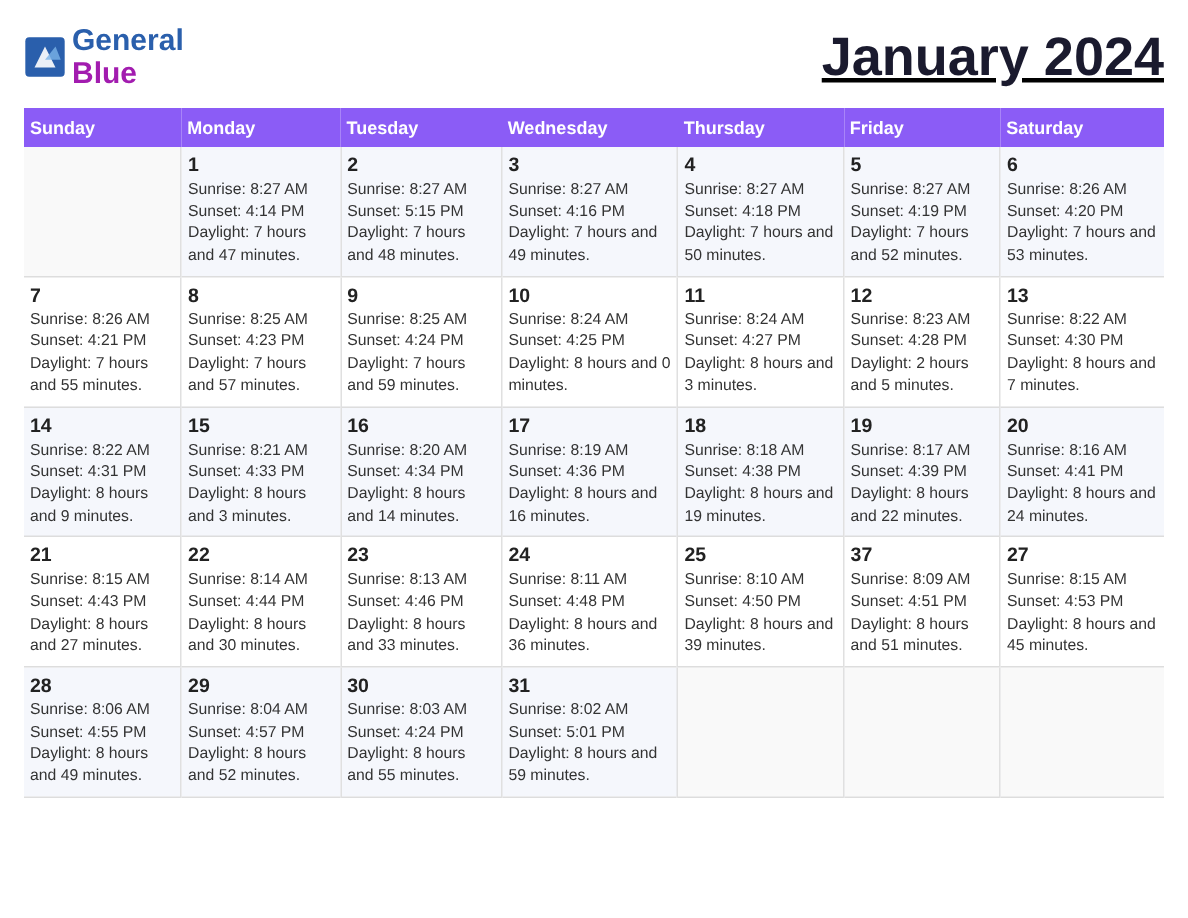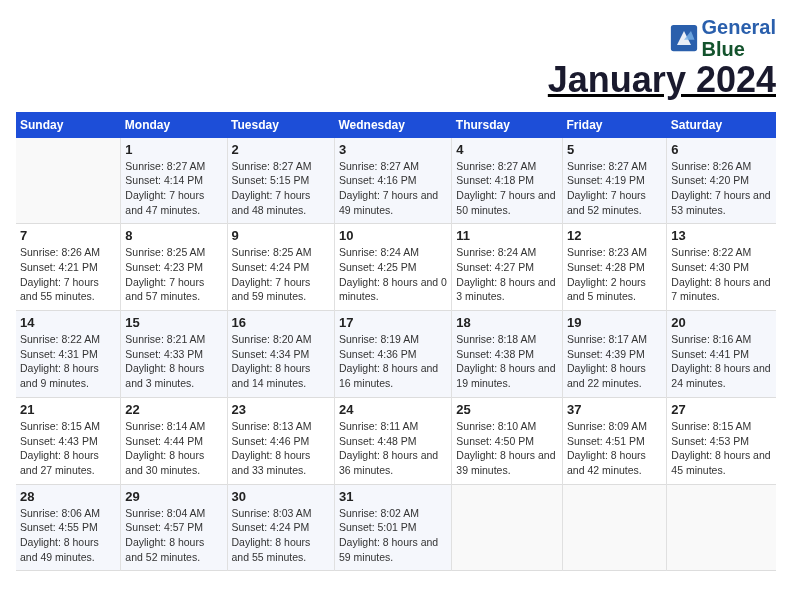--- a/index.html
+++ b/index.html
@@ -6,23 +6,22 @@
     body {
       font-family: Arial, sans-serif;
       background: #fff;
       width: 792px;
       min-height: 612px;
       padding: 16px;
     }
     .header {
       display: flex;
       justify-content: space-between;
-      align-items: flex-end;
+      align-items: center;
       margin-bottom: 12px;
-      flex-direction: column;
     }
     .logo {
       display: flex;
       align-items: center;
     }
     .logo-text {
       font-size: 20px;
       font-weight: bold;
       color: #1a1a2e;
       line-height: 1.1;
@@ -48,21 +47,21 @@
     .subtitle {
       font-size: 14px;
       color: #444;
     }
     table {
       width: 100%;
       border-collapse: collapse;
       font-size: 11px;
     }
     thead th {
-      background-color: #1d4ed8;
+      background-color: #8b5cf6;
       color: #fff;
       padding: 6px 4px;
       text-align: left;
       font-size: 12px;
       font-weight: bold;
     }
     tbody tr {
       border-bottom: 1px solid #ddd;
     }
     tbody td {
@@ -101,21 +100,21 @@
 
 <div class="header">
   <div class="logo">
     <svg class="logo-icon" viewBox="0 0 32 32">
       <rect x="1" y="1" width="30" height="30" rx="3" fill="#2a5fac"></rect>
       <polygon points="8,24 16,8 24,24" fill="white" opacity="0.9"></polygon>
       <polygon points="16,18 24,8 28,18" fill="#7ab3e8" opacity="0.8"></polygon>
     </svg>
     <div class="logo-text">
       <span>General</span><br>
-      <span style="color:#14532d;">Blue</span>
+      <span style="color:#a21caf;">Blue</span>
     </div>
   </div>
   <div class="title-block">
     <div class="month-title">January 2024</div>
   </div>
 </div>
 
 <table>
   <thead>
     <tr>
@@ -335,21 +334,21 @@
           <span>Sunrise: 8:10 AM</span><br>
           <span>Sunset: 4:50 PM</span><br>
           <span>Daylight: 8 hours and 39 minutes.</span>
         </div>
       </td>
         <td>
         <span class="day-num">37</span>
         <div class="day-info">
           <span>Sunrise: 8:09 AM</span><br>
           <span>Sunset: 4:51 PM</span><br>
-          <span>Daylight: 8 hours and 42 minutes.</span>
+          <span>Daylight: 8 hours and 51 minutes.</span>
         </div>
       </td>
         <td>
         <span class="day-num">27</span>
         <div class="day-info">
           <span>Sunrise: 8:15 AM</span><br>
           <span>Sunset: 4:53 PM</span><br>
           <span>Daylight: 8 hours and 45 minutes.</span>
         </div>
       </td>

